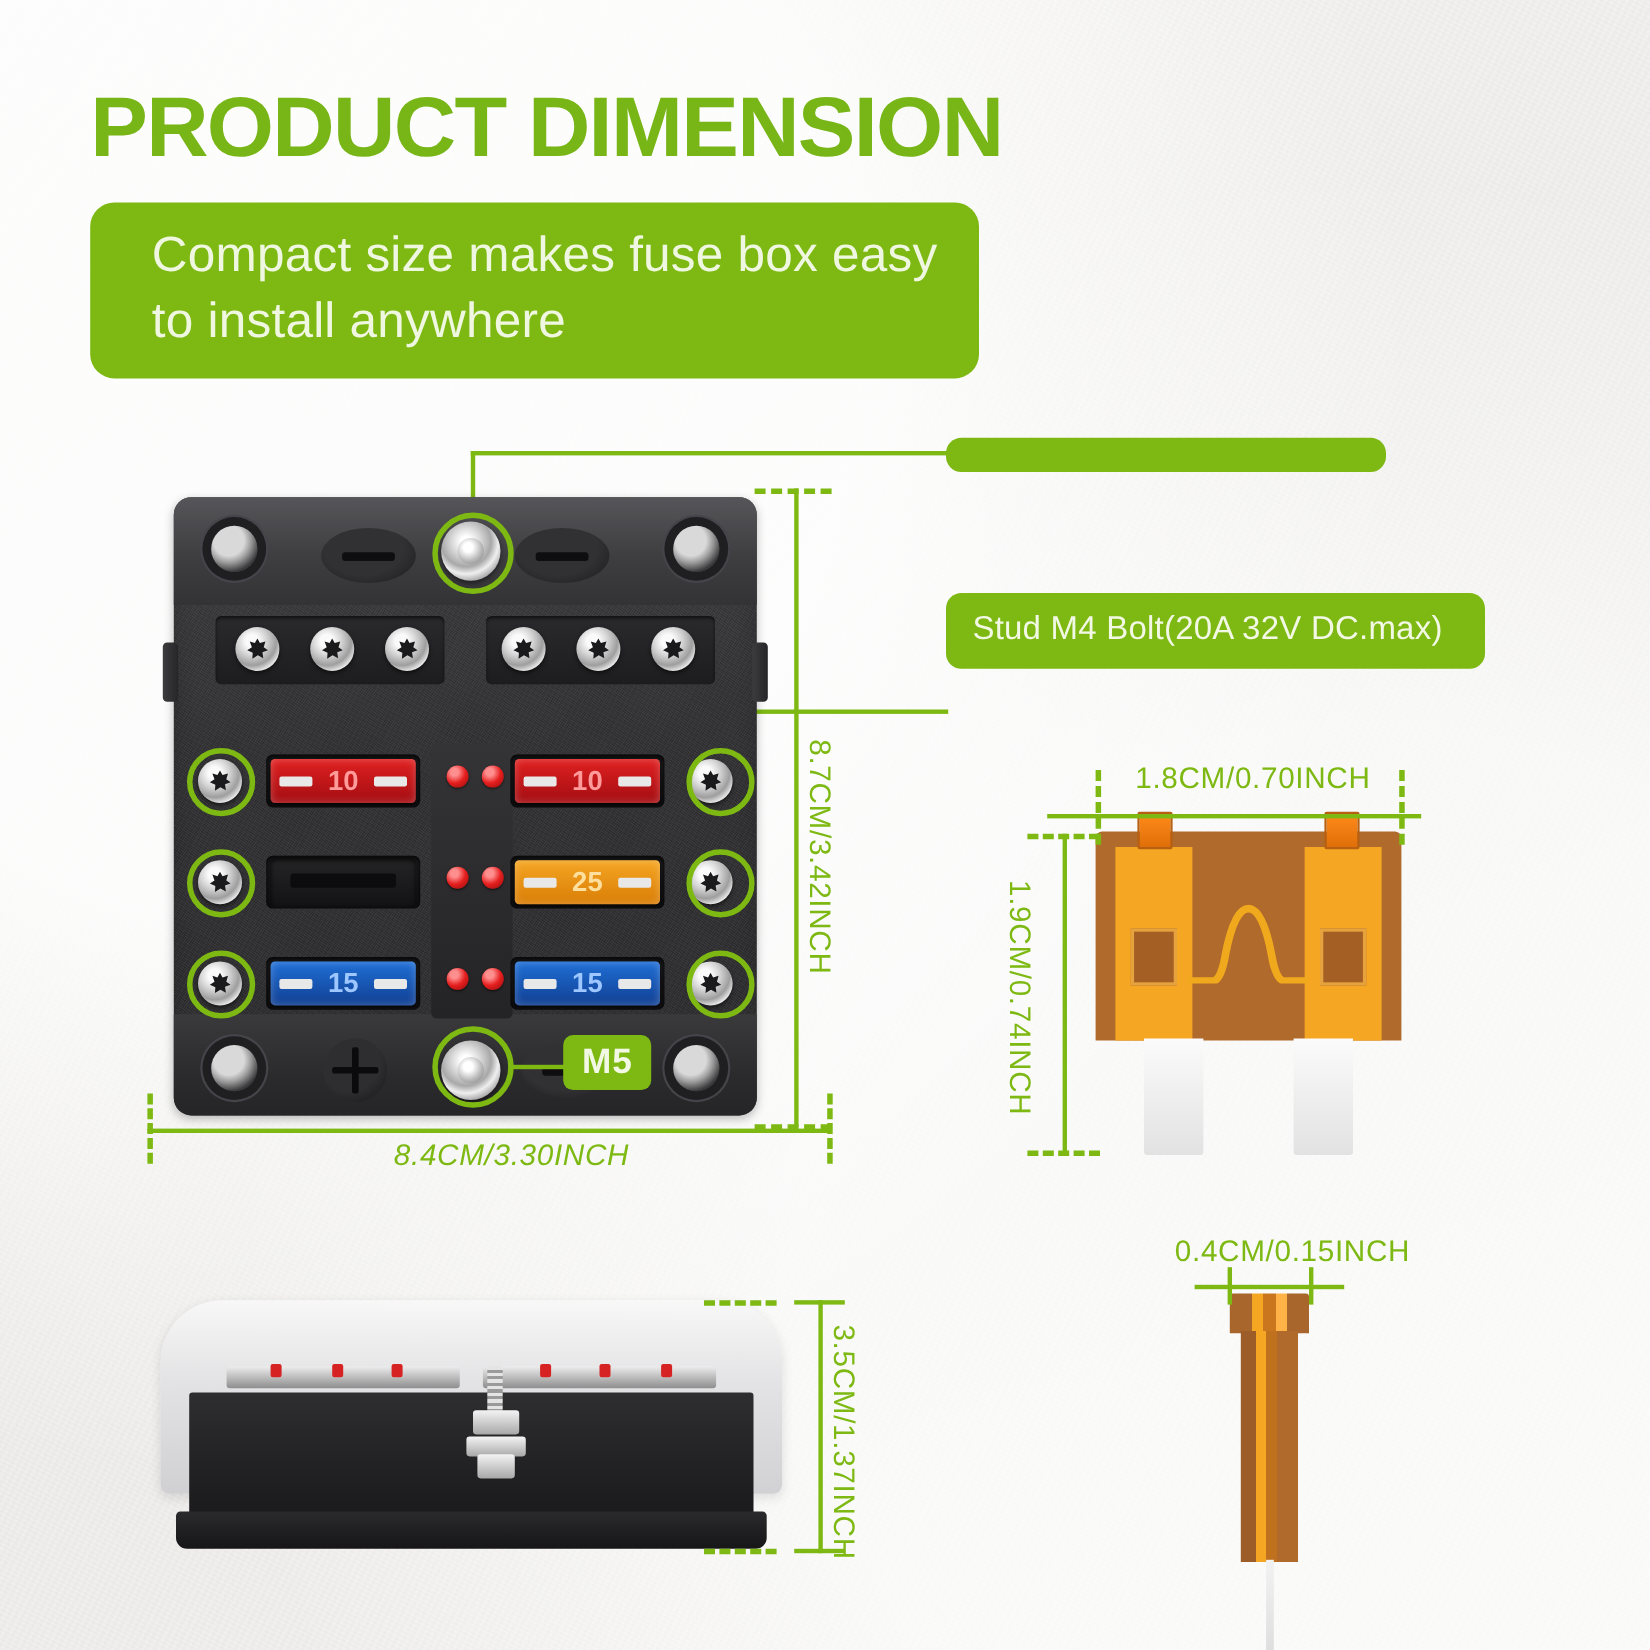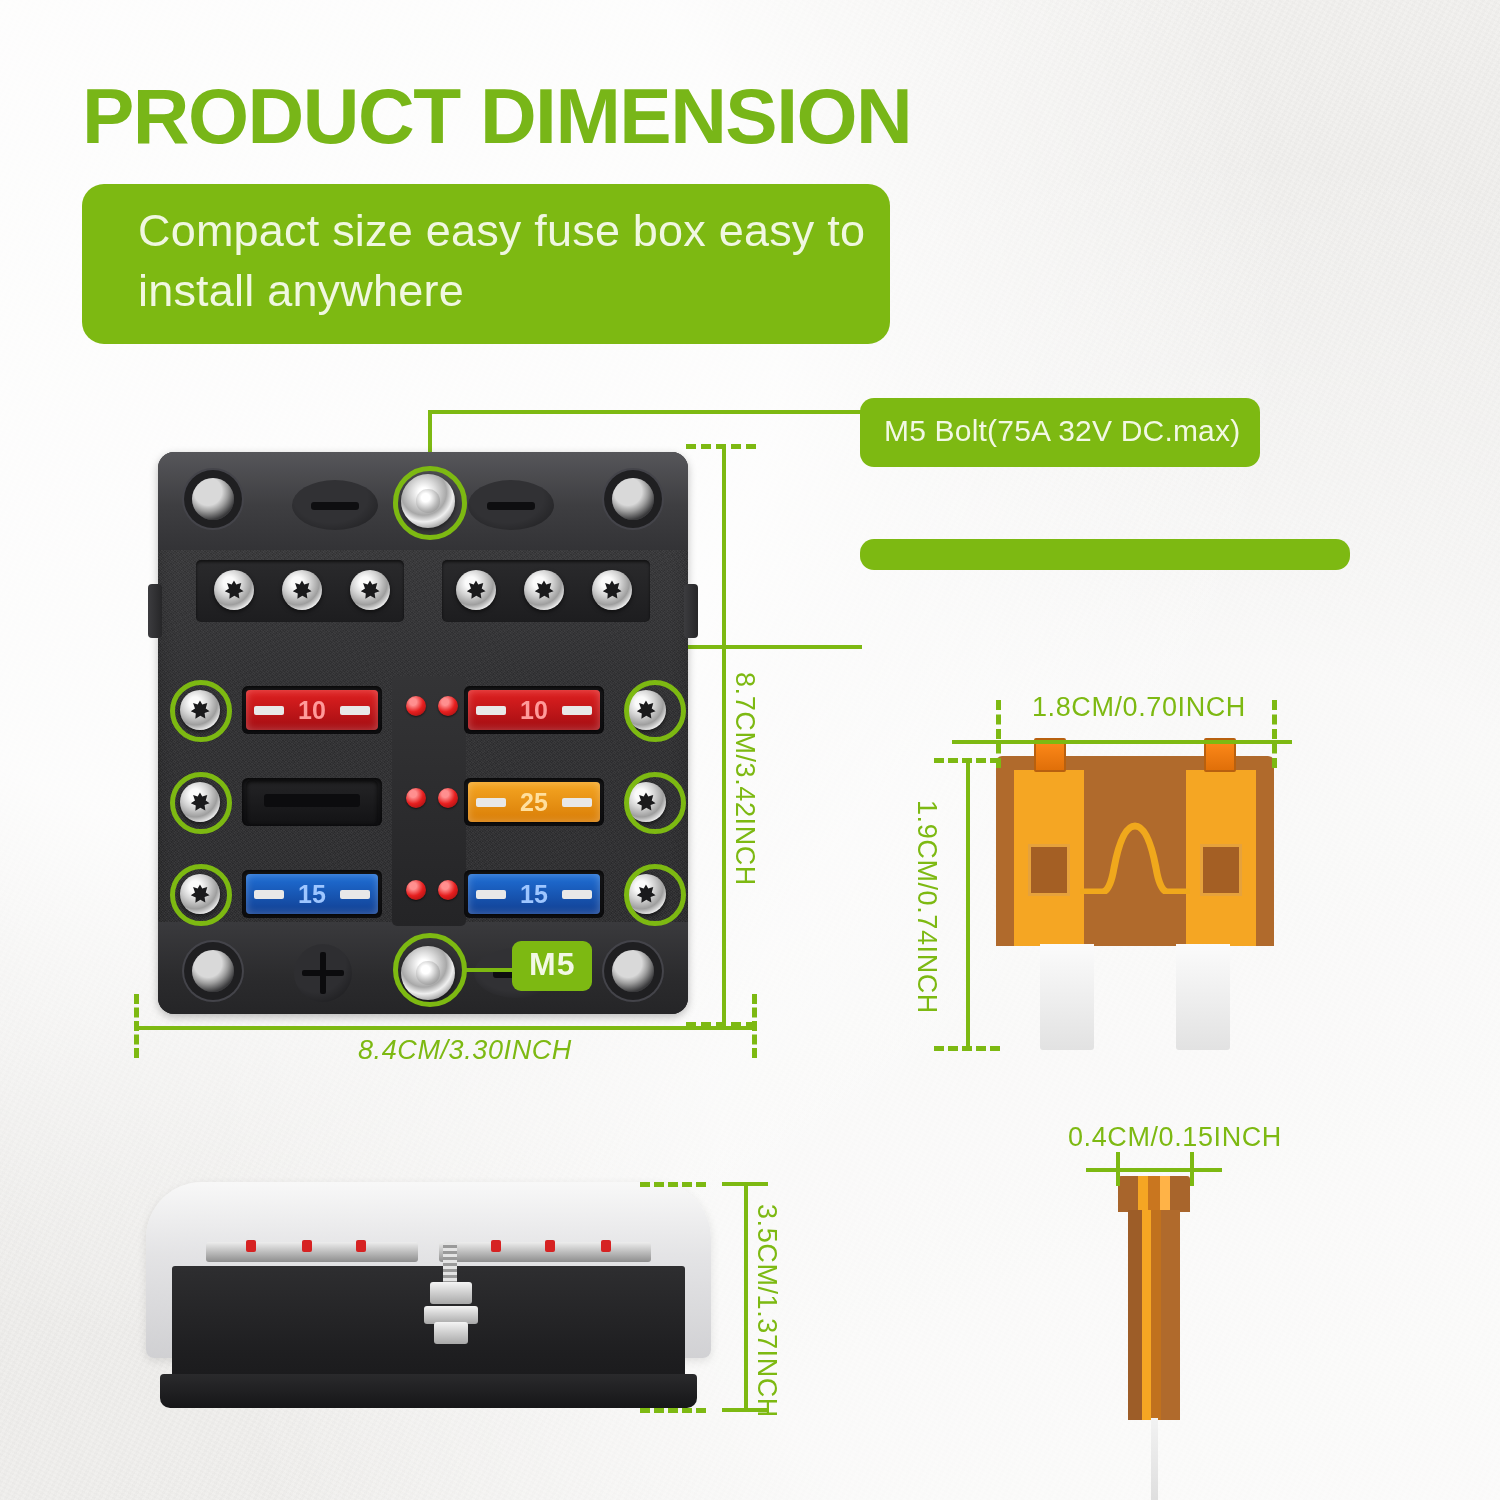--- a/index.html
+++ b/index.html
@@ -316,30 +316,30 @@
 </style>
 </head>
 <body>
 
 <div id="paper-texture"></div>
 
 <div class="abs" id="page-title">PRODUCT DIMENSION</div>
 
 <div class="abs" id="subtitle-banner">
   <div id="subtitle-text">
-    <span class="ln">Compact size easy fuse box</span>
+    <span class="ln">Compact size makes fuse box</span>
     <span class="ln">easy to install anywhere</span>
   </div>
 </div>
 
 <div class="abs callout" id="callout-main-wire">
-  <span class="ln">M5 Bolt(75A 32V DC.max)</span>
 </div>
 
 <div class="abs callout" id="callout-single-wire">
+  <span class="ln">Stud M4 Bolt(20A 32V DC.max)</span>
 </div>
 
 <div class="abs gline gline-v" style="left:428px;top:410px;height:78px;"></div>
 <div class="abs gline gline-h" style="left:428px;top:410px;width:434px;"></div>
 
 <div class="abs gline gline-h" style="left:200px;top:645px;width:662px;"></div>
 <div class="abs gline gline-v" style="left:200px;top:645px;height:62px;"></div>
 <div class="abs gline gline-v" style="left:655px;top:645px;height:62px;"></div>
 
 <div class="abs" id="fusebox">

